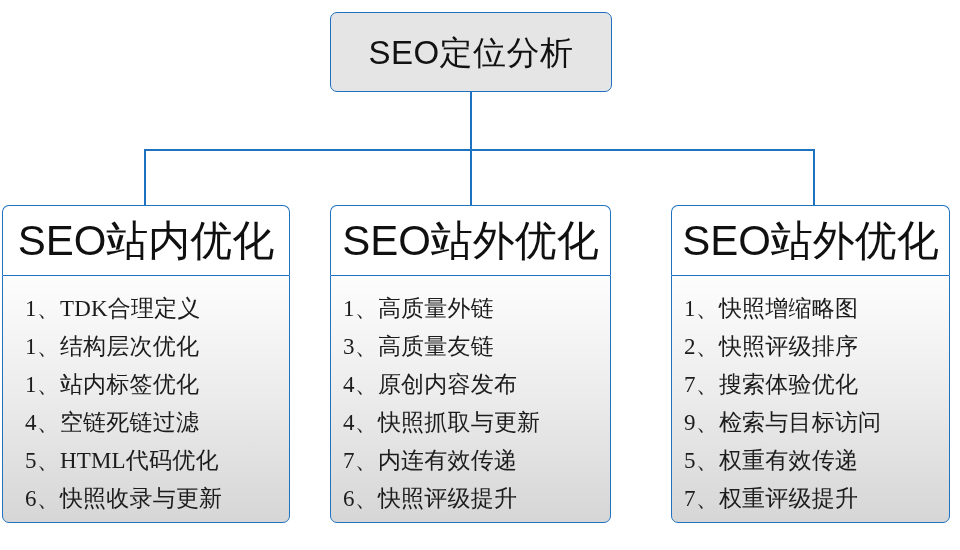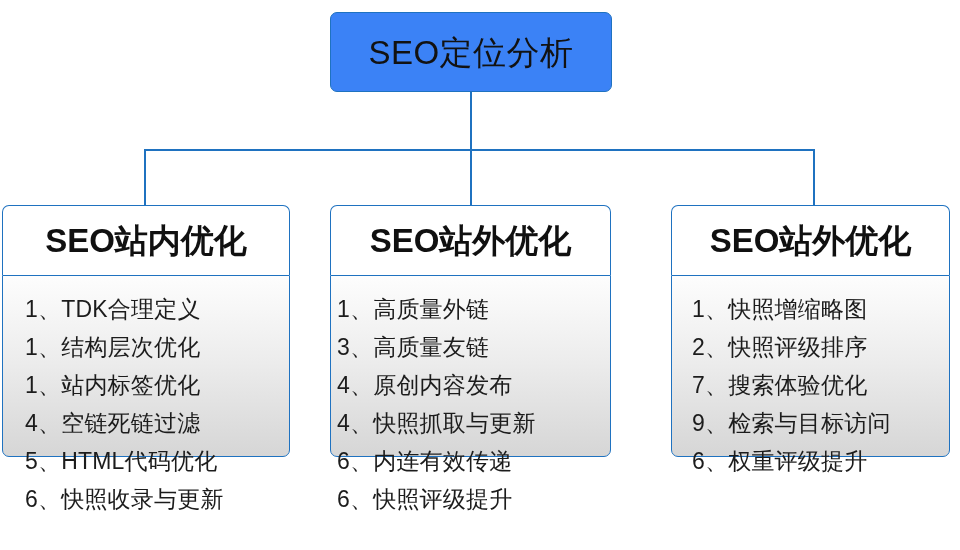--- a/index.html
+++ b/index.html
@@ -23,21 +23,21 @@
   
   .root-box {
     position: absolute;
     left: 330px;
     top: 12px;
     width: 282px;
     height: 80px;
     box-sizing: border-box;
     border: 1.5px solid #1f72c0;
     border-radius: 7px;
-    background: #3b82f6;
+    background: #e5e5e5;
     display: flex;
     align-items: center;
     justify-content: center;
   }
   .root-title {
     font-size: 33px;
     color: #121212;
     letter-spacing: 0.5px;
     line-height: 1;
     white-space: nowrap;
@@ -69,50 +69,50 @@
     height: 70px;
     border: 1.5px solid #1f72c0;
     border-bottom: none;
     border-radius: 7px 7px 0 0;
     background: #ffffff;
     display: flex;
     align-items: center;
     justify-content: center;
   }
   .col-header-label {
-    font-size: 33px;
+    font-size: 42px;
     color: #101010;
     line-height: 1;
     white-space: nowrap;
-    font-weight: bold;
   }
 
   .col-list {
     box-sizing: border-box;
-    height: 182px;
+    height: 248px;
     border: 1.5px solid #1f72c0;
     border-radius: 0 0 7px 7px;
     background: linear-gradient(to bottom,
                 #fdfdfd 0%,
                 #f7f7f7 18%,
                 #ececec 48%,
                 #e0e0e0 76%,
                 #d6d6d6 100%);
     padding: 14px 0 0 22px;
+    font-family: Liberation Serif, serif;
   }
   .list-item {
     font-size: 23px;
     color: #1c1c1c;
     line-height: 38px;
     height: 38px;
     white-space: nowrap;
     letter-spacing: 0.2px;
   }
-  .col-3 .col-list { padding-left: 20px; }
-  .col-2 .col-list { padding-left: 6px; }
+  .col-3 .col-list { padding-left: 12px; }
+  .col-2 .col-list { padding-left: 12px; }
 </style>
 </head>
 <body>
 
 <div id="stage">
 
   <div class="root-box">
     <span class="root-title">SEO定位分析</span>
   </div>
 
@@ -138,31 +138,32 @@
 
   <div class="column col-2">
     <div class="col-header">
       <span class="col-header-label">SEO站外优化</span>
     </div>
     <div class="col-list">
       <div class="list-item">1、高质量外链</div>
       <div class="list-item">3、高质量友链</div>
       <div class="list-item">4、原创内容发布</div>
       <div class="list-item">4、快照抓取与更新</div>
-      <div class="list-item">6、内连有效传递</div>
+      <div class="list-item">7、内连有效传递</div>
       <div class="list-item">6、快照评级提升</div>
     </div>
   </div>
 
   <div class="column col-3">
     <div class="col-header">
       <span class="col-header-label">SEO站外优化</span>
     </div>
     <div class="col-list">
       <div class="list-item">1、快照增缩略图</div>
       <div class="list-item">2、快照评级排序</div>
       <div class="list-item">7、搜索体验优化</div>
       <div class="list-item">9、检索与目标访问</div>
-      <div class="list-item">6、权重评级提升</div>
+      <div class="list-item">5、权重有效传递</div>
+      <div class="list-item">7、权重评级提升</div>
     </div>
   </div>
 
 </div>
 
 </body></html>

